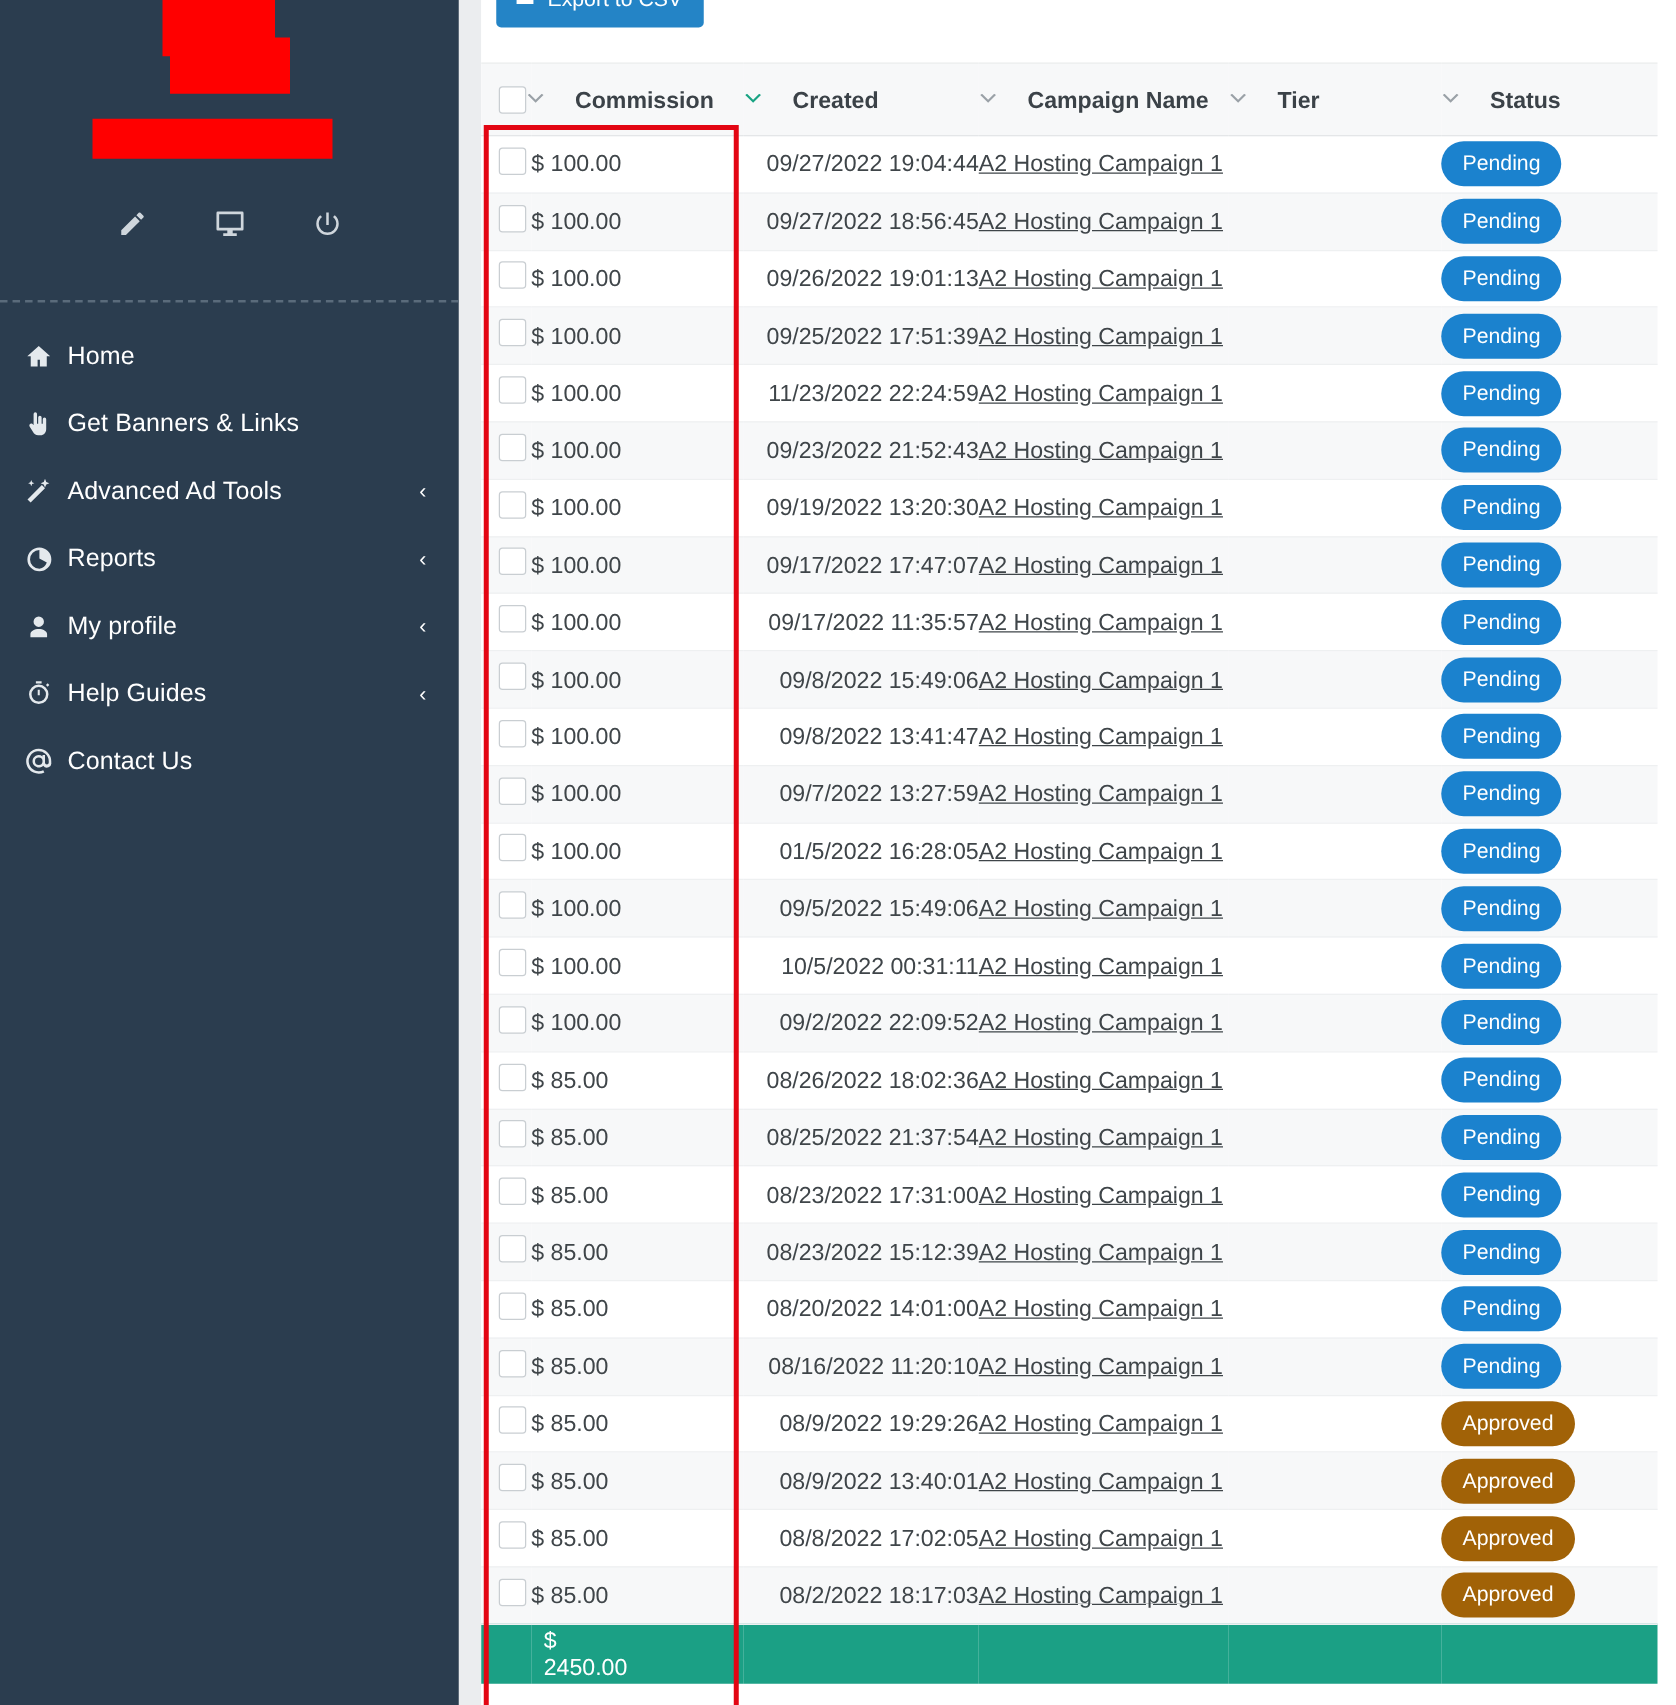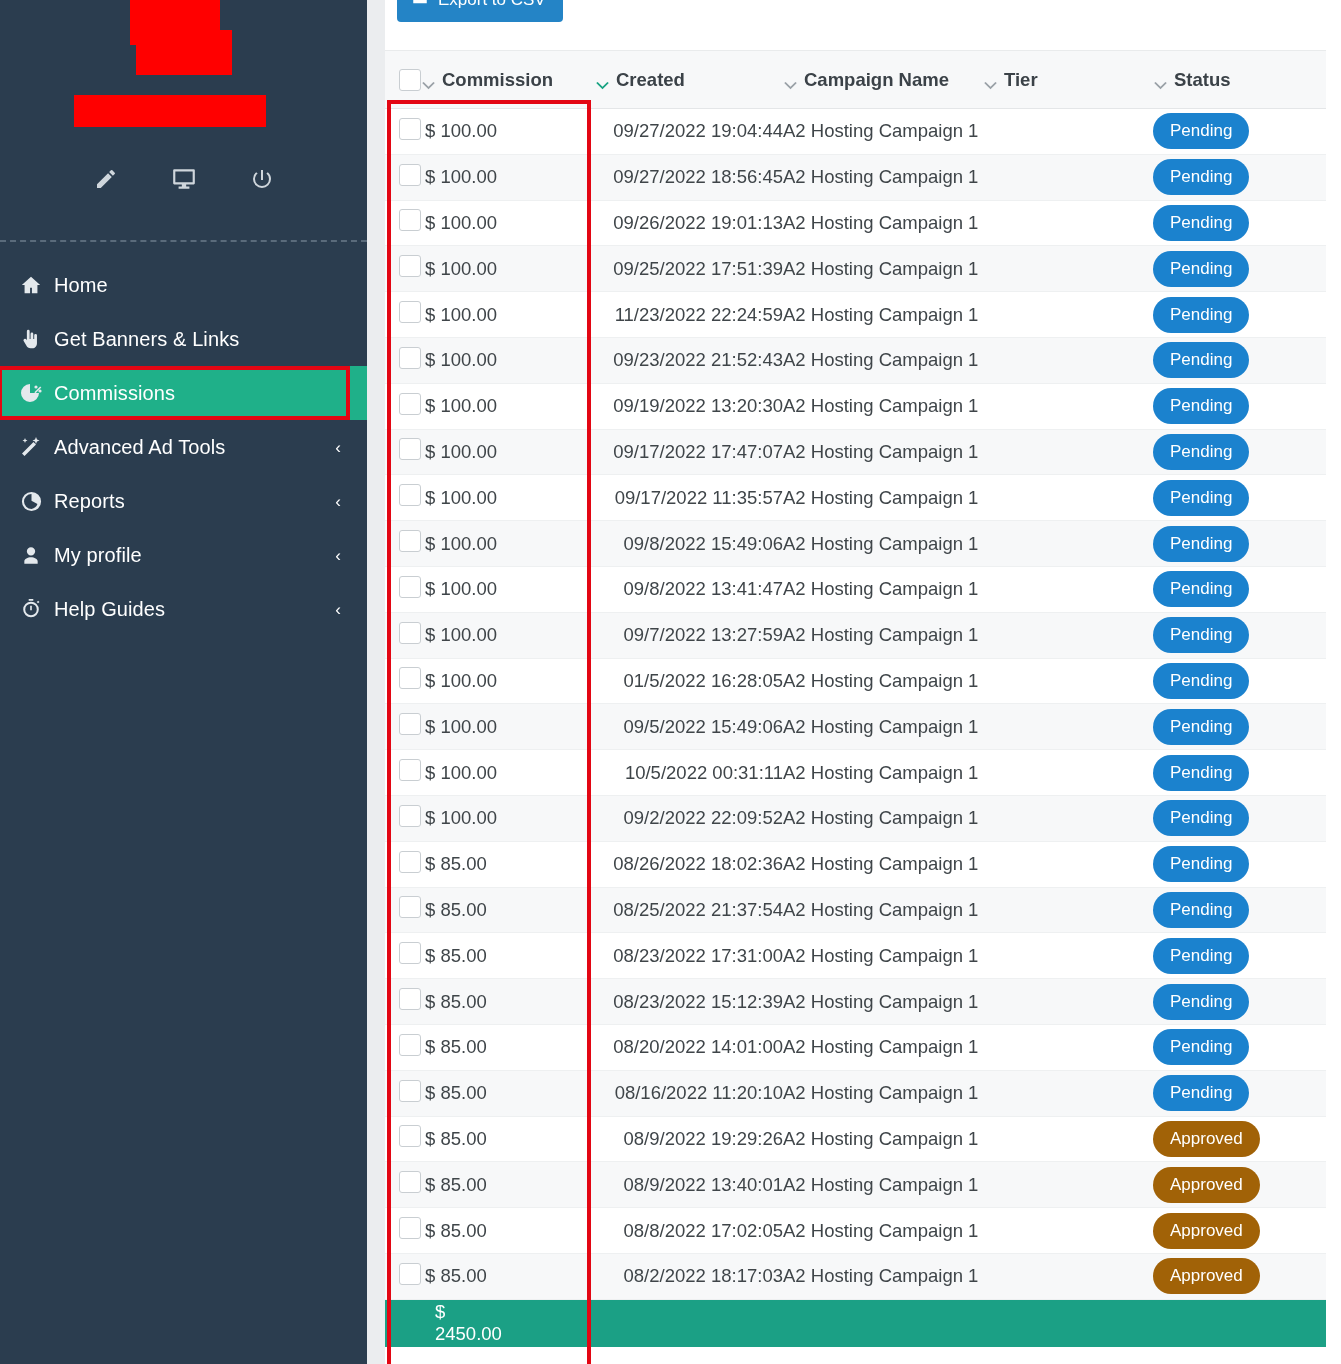--- a/index.html
+++ b/index.html
@@ -139,21 +139,21 @@
     font-size: 18.5px;
     font-weight: bold;
     color: #3b4248;
     text-align: left;
     border-bottom: 1px solid #e4e6e8;
     border-top: 1px solid #e9ebec;
     padding: 0;
     vertical-align: middle;
     white-space: nowrap;
   }
-  th .th-in { display: flex; align-items: flex-end; gap: 6px; }
+  th .th-in { display: flex; align-items: center; gap: 24px; }
   th.th-chk .th-in { padding-left: 14px; }
   th.th-com .th-in { margin-left: -4px; }
 
   .chev { width: 15px; height: 9px; flex: 0 0 15px; display:block; }
   .chev path { fill: #9aa1a7; }
   .chev.green path { fill: #18a383; }
 
   .chk {
     width: 22px; height: 22px;
     border: 1px solid #c9ced2;
@@ -170,21 +170,21 @@
     color: #3f4549;
     padding: 0;
     vertical-align: middle;
     border-bottom: 1px solid #eef0f1;
     white-space: nowrap;
   }
   tbody tr.alt td { background: #f7f8f9; }
   tbody tr td.td-chk { padding-left: 14px; }
   td.td-com { padding-left: 0; }
   td.td-cre { text-align: right; }
-  td.td-cam { text-align: left; }
+  td.td-cam { text-align: left; text-decoration: underline; }
 
   .badge {
     display: inline-block;
     border-radius: 18px;
     color: #ffffff;
     font-size: 17px;
     line-height: 1;
     padding: 9px 17px 10px;
     text-align: center;
   }
@@ -257,32 +257,20 @@
 
       <div class="nav-item">
         <span class="nav-icon">
           <svg width="22" height="24" viewBox="0 0 24 24">
               <path d="M9 2a1.5 1.5 0 0 1 1.5 1.5V12h1V6.5a1.5 1.5 0 0 1 3 0V12h1V8a1.5 1.5 0 0 1 3 0v8.5c0 3-2 5.5-5 5.5h-2c-2.2 0-3.6-1.2-4.6-3L4 14.3c-.5-.9-.1-1.9.8-2.3.8-.4 1.7-.1 2.2.6l.5.8V3.5A1.5 1.5 0 0 1 9 2z"></path>
             </svg>
         </span>
         <span class="nav-label">Get Banners &amp; Links</span>
       </div>
 
-      <div class="nav-item active">
-        <span class="nav-icon">
-          <svg width="24" height="24" viewBox="0 0 24 24">
-              <path d="M11 3a9 9 0 1 0 9 9h-9V3z"></path>
-              <circle cx="17" cy="6" r="1.6"></circle>
-              <circle cx="21" cy="10" r="1.6"></circle>
-              <path d="M15.4 11.2 21.2 5.4l1.1 1.1-5.8 5.8z"></path>
-            </svg>
-        </span>
-        <span class="nav-label">Commissions</span>
-        <span class="anno-nav"></span>
-      </div>
 
       <div class="nav-item">
         <span class="nav-icon">
           <svg width="24" height="24" viewBox="0 0 24 24">
               <path d="M3 18.5 14.5 7l2.5 2.5L5.5 21 3 18.5zM17 2l1 2.5L20.5 5.5 18 6.5 17 9l-1-2.5L13.5 5.5 16 4.5 17 2zM6 3l.7 1.8L8.5 5.5 6.7 6.2 6 8l-.7-1.8L3.5 5.5l1.8-.7L6 3z"></path>
             </svg>
         </span>
         <span class="nav-label">Advanced Ad Tools</span>
         <span class="nav-caret">‹</span>
       </div>
@@ -312,20 +300,28 @@
         <span class="nav-icon">
           <svg width="22" height="24" viewBox="0 0 24 24">
               <path d="M9.5 1h5v2h-5zM12 4a8.5 8.5 0 1 0 8.5 8.5A8.5 8.5 0 0 0 12 4zm0 2.2a6.3 6.3 0 1 1-6.3 6.3A6.3 6.3 0 0 1 12 6.2zm-.9 2.2v5h1.8v-5z"></path>
               <path d="M18.3 4.4l1.5-1.5 1.4 1.4-1.5 1.5z"></path>
             </svg>
         </span>
         <span class="nav-label">Help Guides</span>
         <span class="nav-caret">‹</span>
       </div>
 
+      <div class="nav-item">
+        <span class="nav-icon">
+          <svg width="24" height="24" viewBox="0 0 24 24">
+              <path d="M12 2a10 10 0 1 0 4.5 18.9l-.9-1.8A8 8 0 1 1 20 12v1a1.5 1.5 0 0 1-3 0V7h-2v1.1A4.9 4.9 0 0 0 12 7a5 5 0 1 0 3.6 8.5A3.5 3.5 0 0 0 22 13v-1A10 10 0 0 0 12 2zm0 13a3 3 0 1 1 3-3 3 3 0 0 1-3 3z"></path>
+            </svg>
+        </span>
+        <span class="nav-label">Contact Us</span>
+      </div>
 
     </nav>
   </aside>
 
   <div class="gutter"></div>
 
   <section class="main">
 
     <div class="toolbar">
       <button class="csv-btn">

